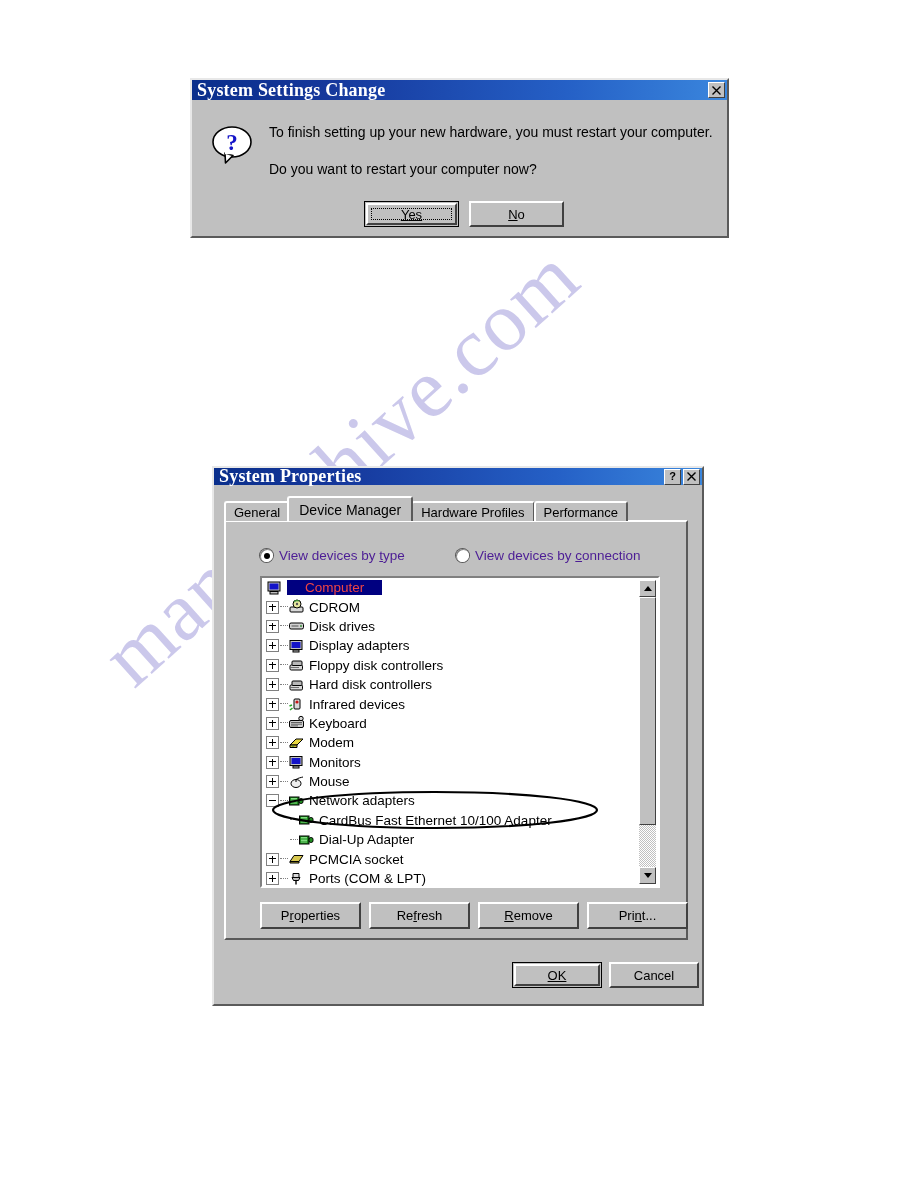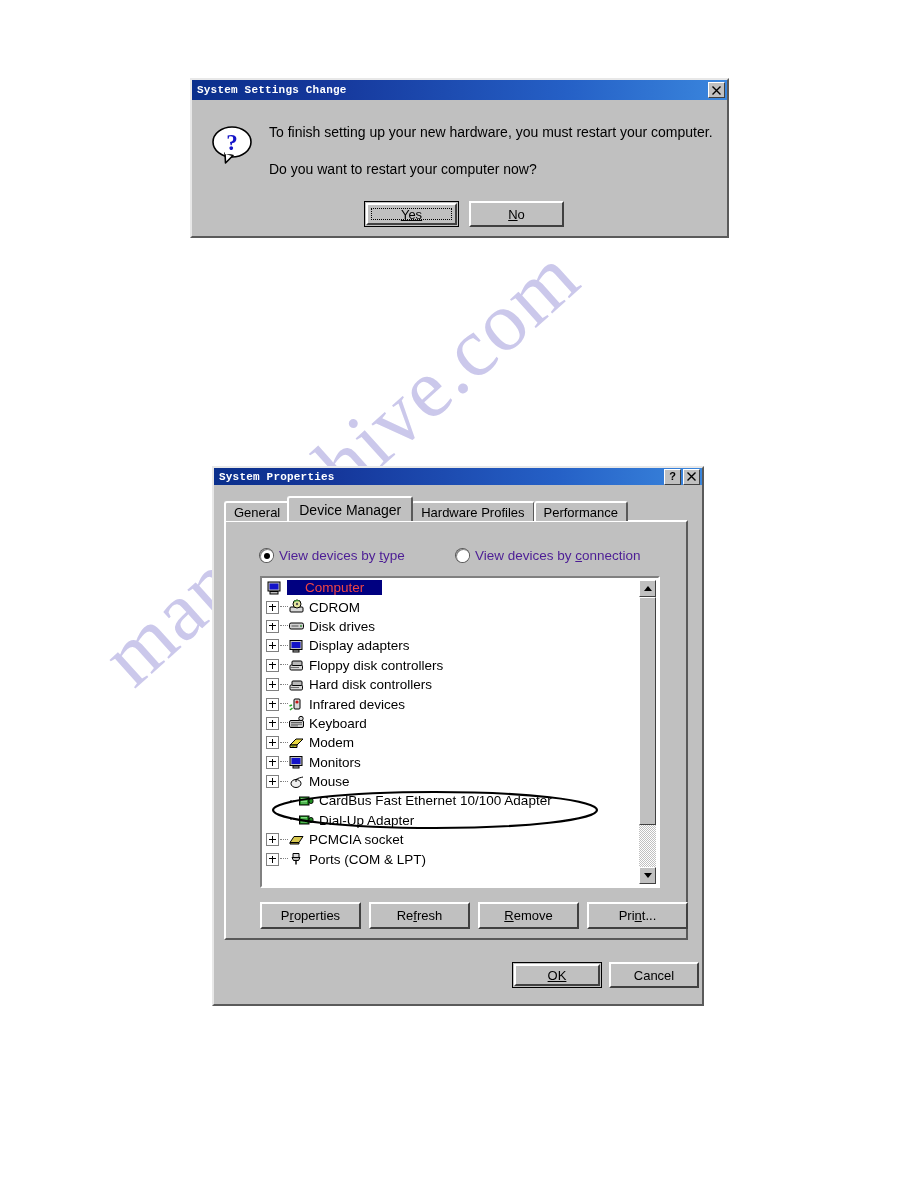--- a/index.html
+++ b/index.html
@@ -55,23 +55,23 @@
   .titlebar {
     height: 20px;
     background: linear-gradient(to right, #0a2f8c 0%, #15379b 25%, #2560c6 70%, #3a86dd 100%);
     display: flex;
     align-items: center;
     padding: 0 2px 0 5px;
     box-sizing: border-box;
   }
   .titlebar .caption {
     color: #ffffff;
-    font-size: 11px;
+    font-size: 18px;
     font-weight: bold;
-    font-family: Liberation Mono, monospace;
+    font-family: Liberation Serif, serif;
     letter-spacing: .2px;
     flex: 1;
     white-space: nowrap;
   }
   .sysbtn {
     width: 17px;
     height: 16px;
     margin-left: 2px;
     background: #c0c0c0;
     border-top: 1px solid #ffffff;
@@ -584,20 +584,30 @@
           <div class="trow">
             <span class="expander plus"></span>
             <span class="dashline"></span>
             <svg viewBox="0 0 17 16" class="ticon">
               <ellipse cx="8" cy="9.5" rx="5" ry="4" fill="#efefef" stroke="#000"></ellipse>
               <path d="M8 5.5 v2.5" stroke="#000"></path>
               <path d="M8 5.5 C10 4 13 3.5 15 3" stroke="#000" fill="none"></path>
             </svg>
             <span class="tlabel">Mouse</span>
           </div>
+          <div class="trow">
+            <span class="expander"></span>
+            <span class="dashline"></span>
+            <svg viewBox="0 0 17 16" class="ticon">
+              <rect x="1.5" y="4" width="9.5" height="8" fill="#1f8c1f" stroke="#000"></rect>
+              <path d="M3 5.5h6M3 7h6M3 8.5h6M3 10h6" stroke="#8ce68c" stroke-width="0.9"></path>
+              <rect x="11" y="5.5" width="4" height="5" rx="1.8" fill="#1f8c1f" stroke="#000"></rect>
+            </svg>
+            <span class="tlabel">Network adapters</span>
+          </div>
           <div class="trow child">
             <span class="dashline"></span>
             <svg viewBox="0 0 17 16" class="ticon">
               <rect x="1.5" y="4" width="9.5" height="8" fill="#1f8c1f" stroke="#000"></rect>
               <path d="M3 5.5h6M3 7h6M3 8.5h6M3 10h6" stroke="#8ce68c" stroke-width="0.9"></path>
               <rect x="11" y="5.5" width="4" height="5" rx="1.8" fill="#1f8c1f" stroke="#000"></rect>
             </svg>
             <span class="tlabel">CardBus Fast Ethernet 10/100 Adapter</span>
           </div>
           <div class="trow child">

